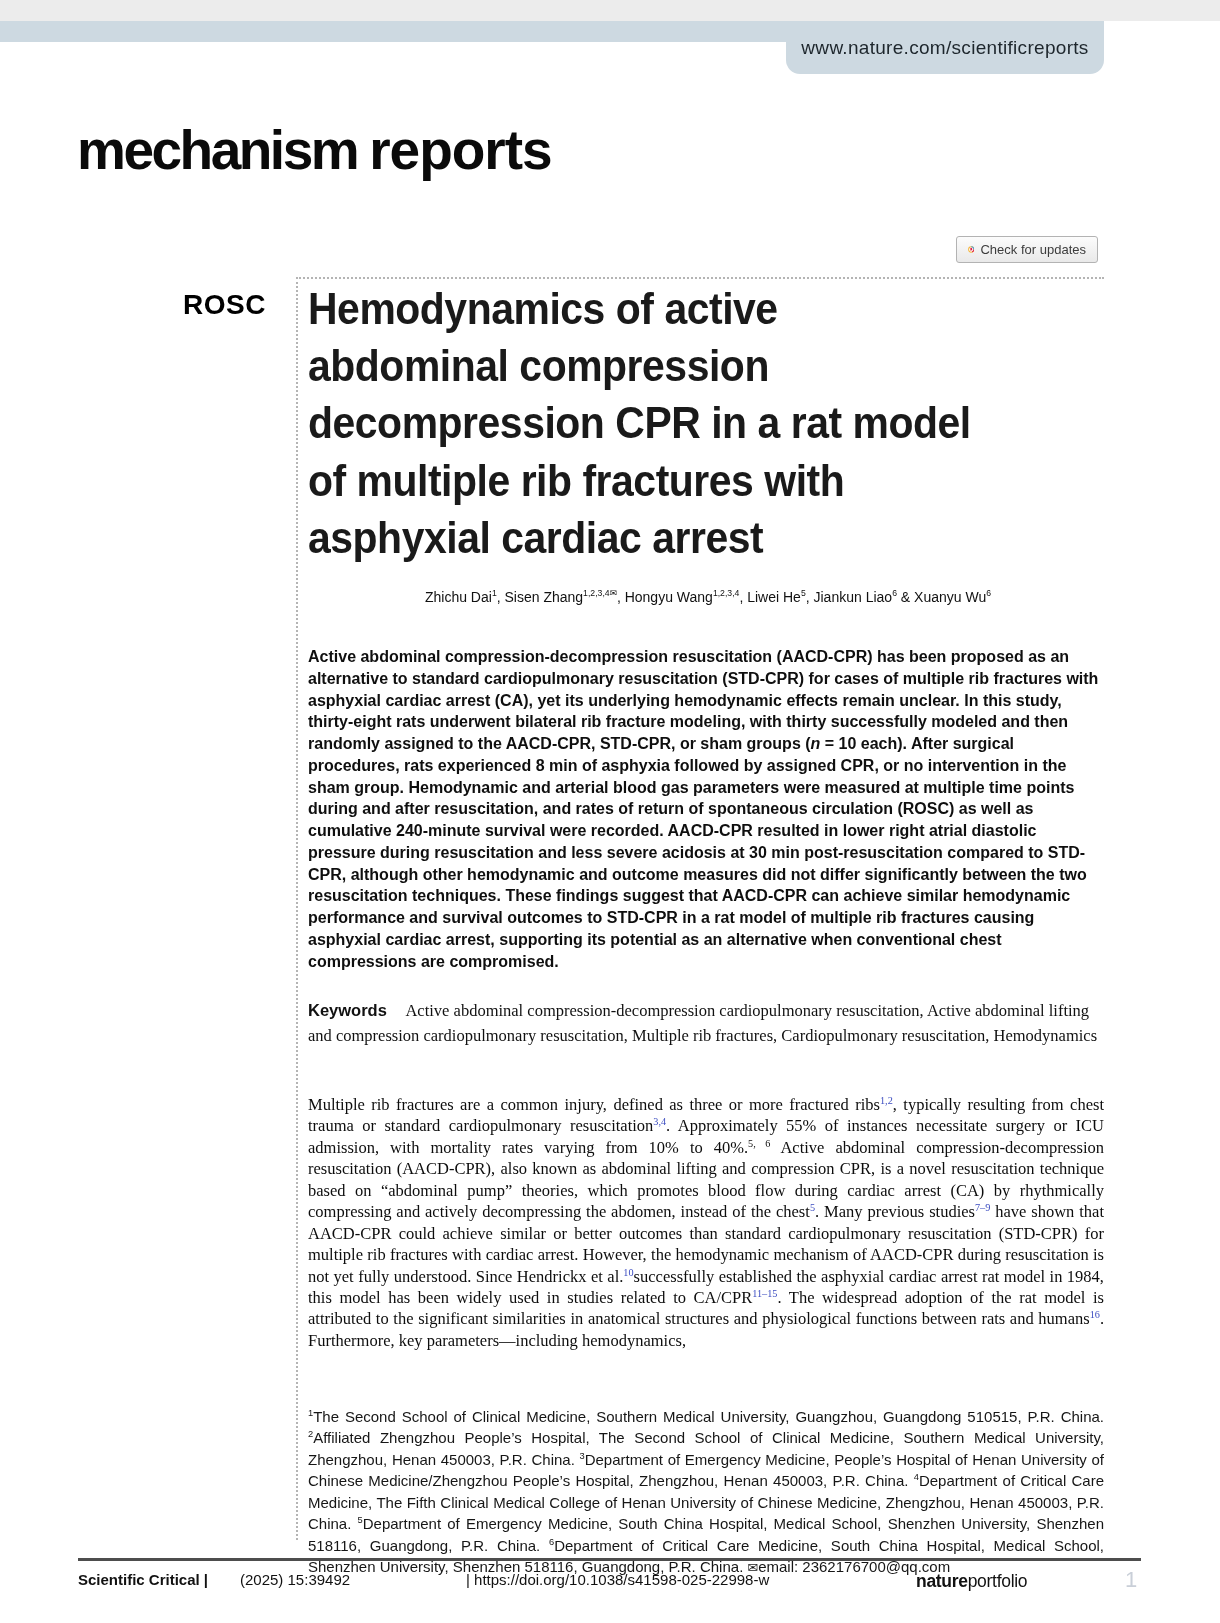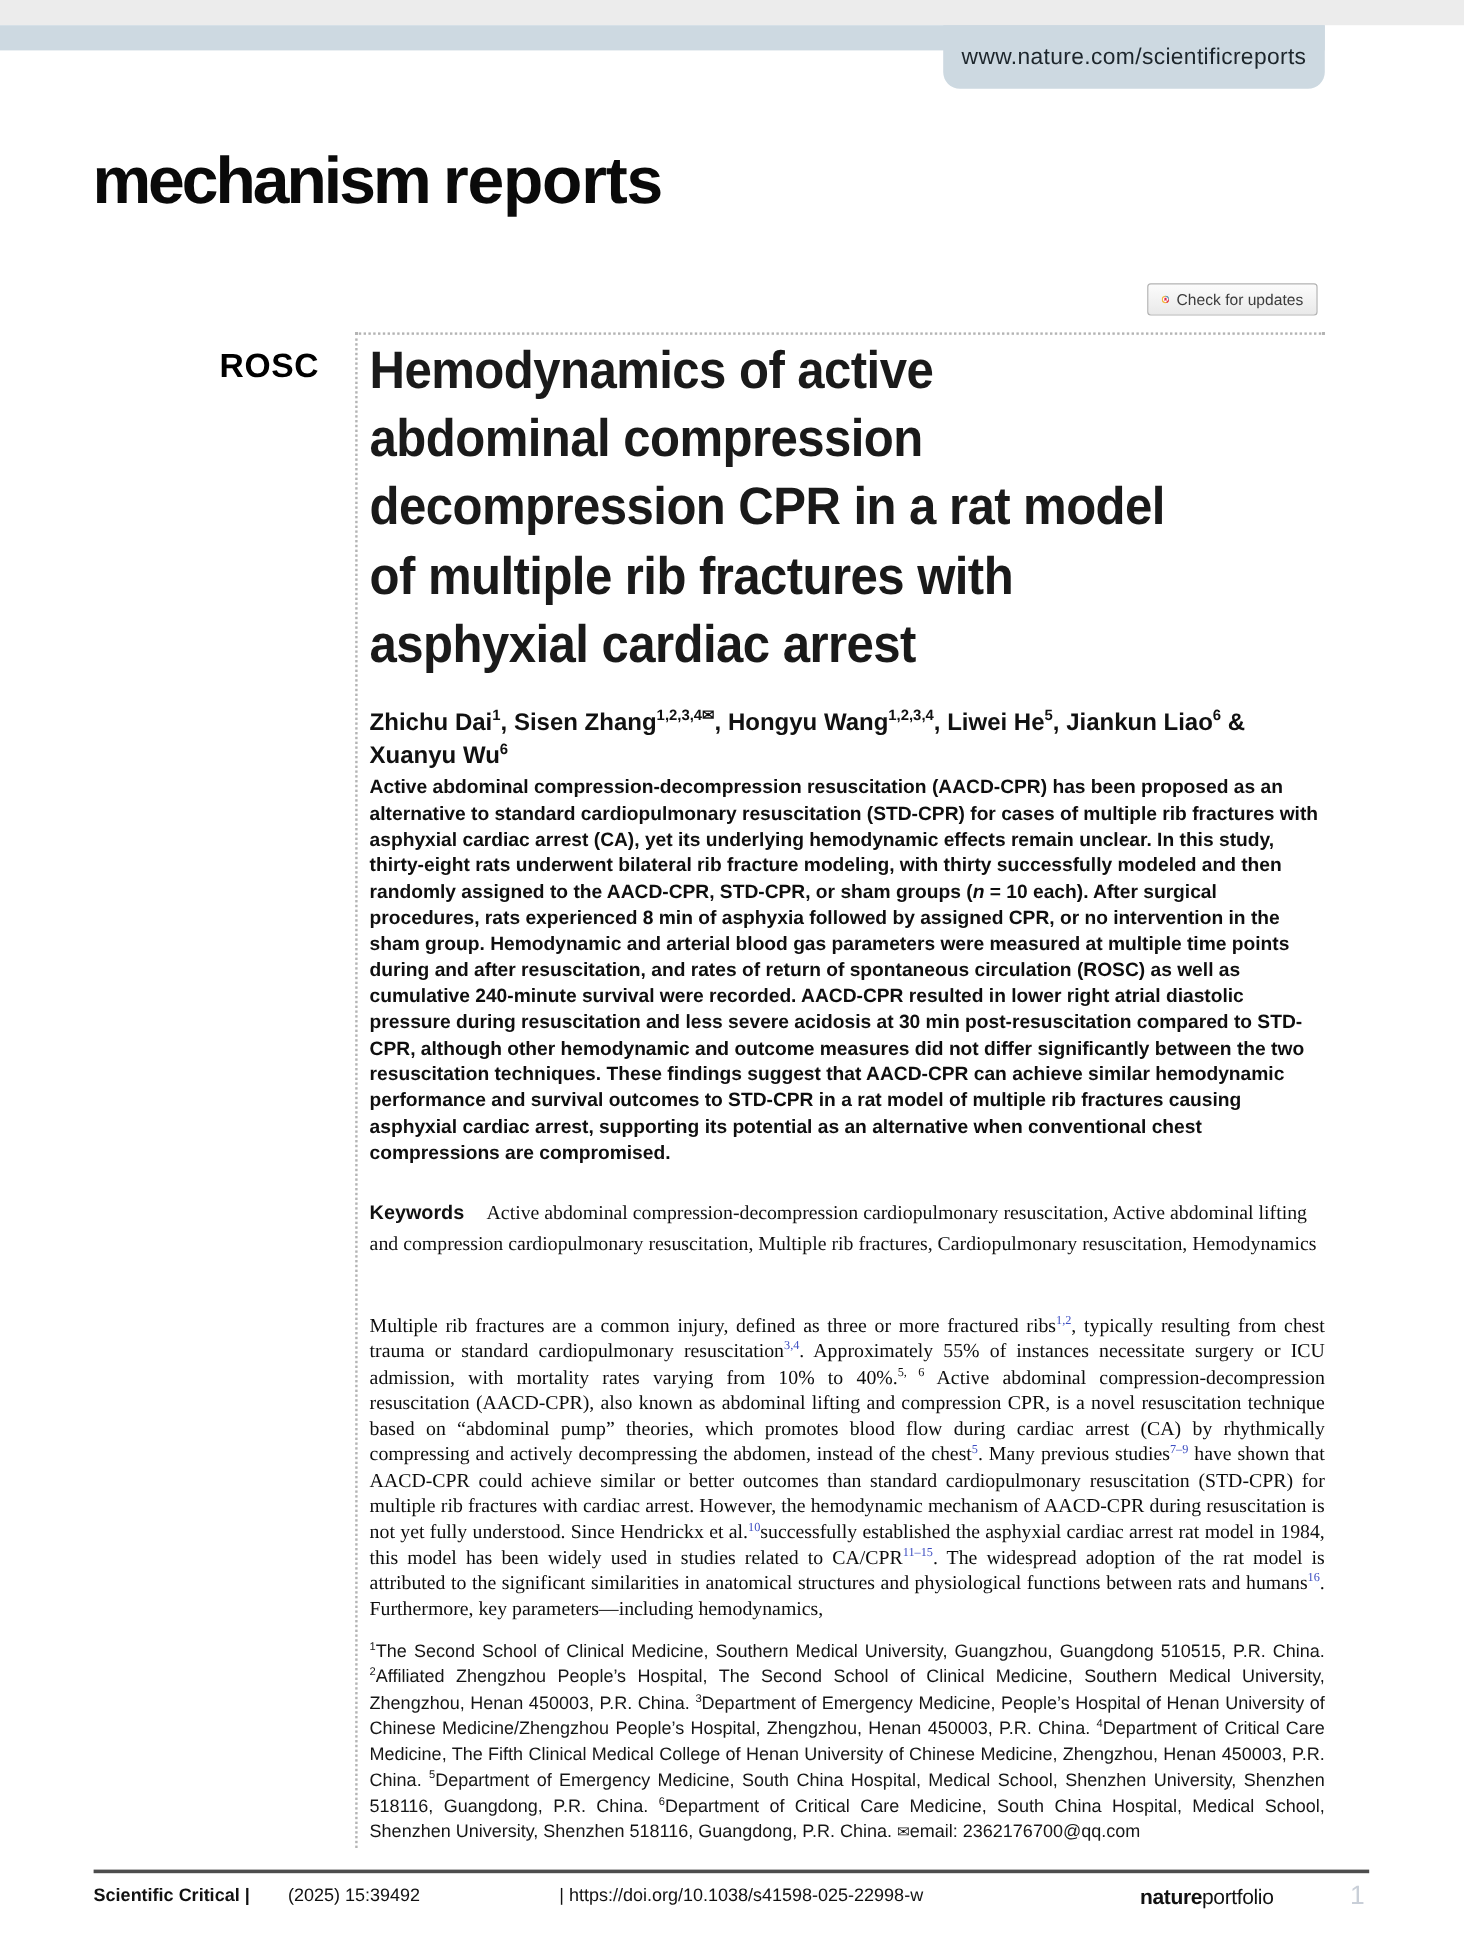--- a/index.html
+++ b/index.html
@@ -22,46 +22,46 @@
   .check-badge span{font-size:13px;color:#3c3c3c;white-space:nowrap;}
 
   .dotted-h{position:absolute;top:277px;left:296px;width:808px;border-top:2px dotted #b4b4b4;}
   .dotted-v{position:absolute;top:277px;left:296px;height:1263px;border-left:2px dotted #b4b4b4;}
 
   .open-label{position:absolute;top:289px;left:183px;font-size:28px;font-weight:700;color:#000;letter-spacing:.5px;}
 
   .title{position:absolute;top:280px;left:308px;width:860px;margin:0;font-size:44px;font-weight:700;
          color:#1a1a1a;line-height:1.3;letter-spacing:-.5px;transform:scaleX(.93);transform-origin:left top;}
 
-  .authors{position:absolute;top:588px;left:308px;width:800px;margin:0;font-size:20px;font-weight:700;
-           color:#111;line-height:1.4;}
+  .authors{position:absolute;top:588px;left:308px;width:800px;margin:0;font-size:14px;font-weight:400;
+           color:#111;line-height:1.4;text-align:center;}
   .authors sup{font-size:.62em;line-height:0;}
 
   .abstract{position:absolute;top:646px;left:308px;width:796px;margin:0;font-size:16px;font-weight:700;
             color:#0f0f0f;line-height:1.36;text-align:left;}
 
   .keywords{position:absolute;top:998px;left:308px;width:796px;margin:0;font-size:16.5px;line-height:1.52;}
   .kw-label{font-family:"Liberation Sans",sans-serif;font-weight:700;margin-right:14px;}
   .kw-text{font-family:"Liberation Serif",serif;}
 
   .intro{position:absolute;top:1094px;left:308px;width:796px;margin:0;font-family:"Liberation Serif",serif;
          font-size:16.5px;line-height:1.3;text-align:justify;color:#0d0d0d;}
   .intro sup,.affiliations sup{font-size:.62em;line-height:0;}
   .ref{color:#3b4cc0;}
 
-  .affiliations{position:absolute;top:1366px;left:308px;width:796px;margin:0;font-size:15px;line-height:1.43;
+  .affiliations{position:absolute;top:1406px;left:308px;width:796px;margin:0;font-size:15px;line-height:1.43;
                 text-align:justify;color:#161616;}
   .env{font-size:.85em;}
 
   .footer-rule{position:absolute;top:1558px;left:78px;width:1063px;height:3px;background:#4d4d4d;}
   .footer{position:absolute;top:1571px;left:0;width:1220px;height:30px;font-size:15px;color:#111;}
   .f-journal{position:absolute;left:78px;font-weight:700;}
   .f-volume{position:absolute;left:240px;}
   .f-doi{position:absolute;left:466px;}
-  .f-brand{position:absolute;left:950px;font-size:17.5px;letter-spacing:-.3px;}
+  .f-brand{position:absolute;left:916px;font-size:17.5px;letter-spacing:-.3px;}
   .fb-bold{font-weight:700;}
   .fb-light{font-weight:400;}
   .f-page{position:absolute;left:1125px;top:-4px;font-size:22px;color:#c9cfd8;}
 </style>
 </head>
 <body>
 
 <div>
 
   <div class="band-gray"></div>

